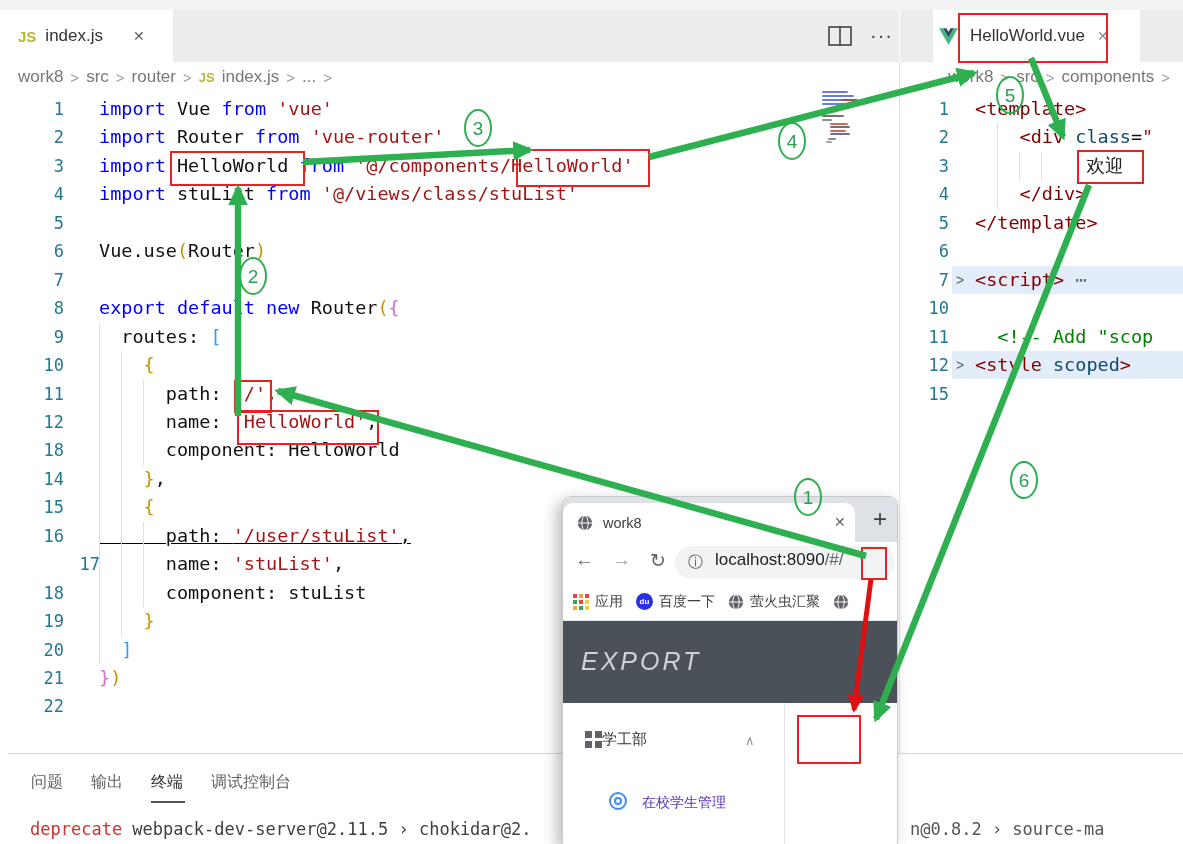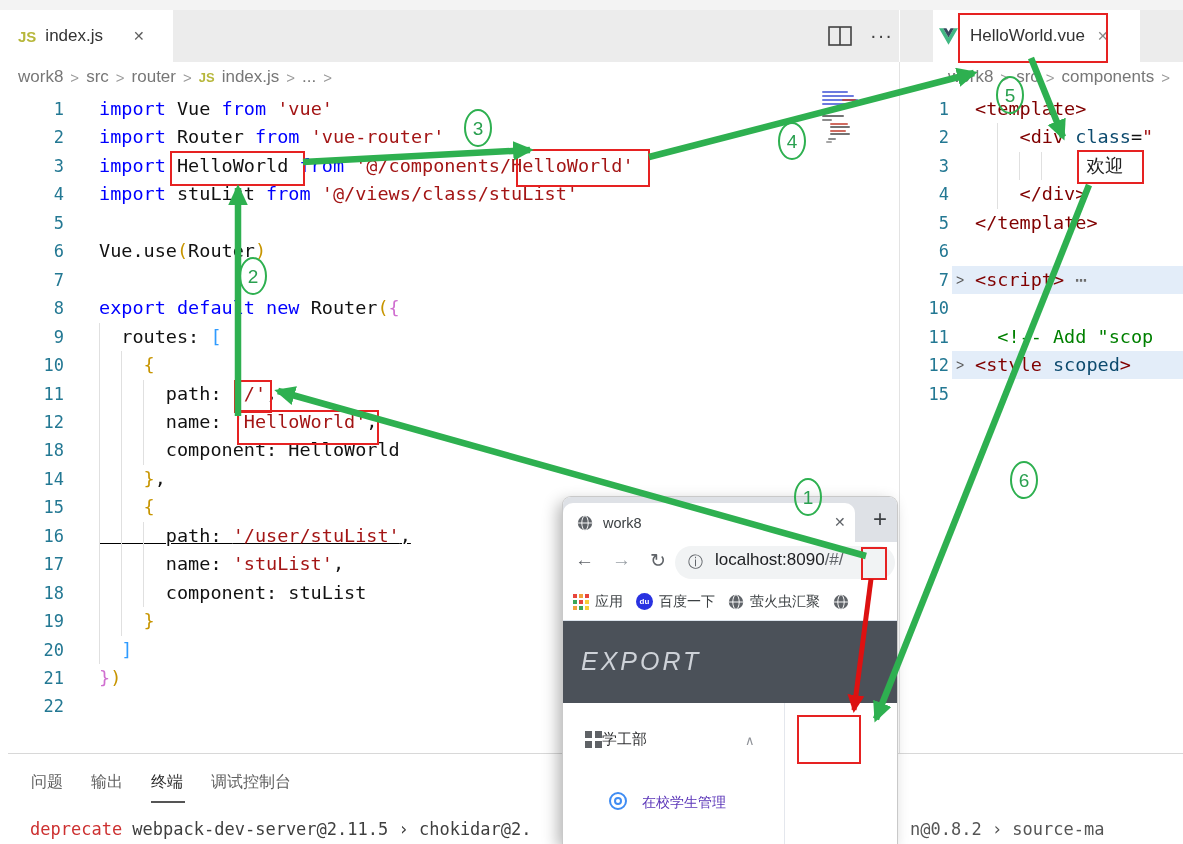--- a/index.html
+++ b/index.html
@@ -149,21 +149,21 @@
     <div class="lnum" style="left: 0px; top: 312.95px; width: 64px;">12</div>
     <div class="cl" style="left: 99px; top: 312.95px;"><span class="tok-id">      name: </span><span class="tok-str">'HelloWorld'</span><span class="tok-id">,</span></div>
     <div class="lnum" style="left: 0px; top: 341.4px; width: 64px;">18</div>
     <div class="cl" style="left: 99px; top: 341.4px;"><span class="tok-id">      component: HelloWorld</span></div>
     <div class="lnum" style="left: 0px; top: 369.85px; width: 64px;">14</div>
     <div class="cl" style="left: 99px; top: 369.85px;"><span class="tok-id">    </span><span class="tok-bg">}</span><span class="tok-id">,</span></div>
     <div class="lnum" style="left: 0px; top: 398.3px; width: 64px;">15</div>
     <div class="cl" style="left: 99px; top: 398.3px;"><span class="tok-id">    </span><span class="tok-bg">{</span></div>
     <div class="lnum" style="left: 0px; top: 426.75px; width: 64px;">16</div>
     <div class="cl" style="left: 99px; top: 426.75px; text-decoration: underline;"><span class="tok-id">      path: </span><span class="tok-str">'/user/stuList'</span><span class="tok-id">,</span></div>
-    <div class="lnum" style="left: 0px; top: 455.2px; width: 64px;">17</div>
+    <div class="lnum" style="left: 0px; top: 455.2px; width: 64px; padding-left: 36px;">17</div>
     <div class="cl" style="left: 99px; top: 455.2px;"><span class="tok-id">      name: </span><span class="tok-str">'stuList'</span><span class="tok-id">,</span></div>
     <div class="lnum" style="left: 0px; top: 483.65px; width: 64px;">18</div>
     <div class="cl" style="left: 99px; top: 483.65px;"><span class="tok-id">      component: stuList</span></div>
     <div class="lnum" style="left: 0px; top: 512.1px; width: 64px;">19</div>
     <div class="cl" style="left: 99px; top: 512.1px;"><span class="tok-id">    </span><span class="tok-bg">}</span></div>
     <div class="lnum" style="left: 0px; top: 540.55px; width: 64px;">20</div>
     <div class="cl" style="left: 99px; top: 540.55px;"><span class="tok-id">  </span><span class="tok-bb">]</span></div>
     <div class="lnum" style="left: 0px; top: 569px; width: 64px;">21</div>
     <div class="cl" style="left: 99px; top: 569px;"><span class="tok-bp">}</span><span class="tok-bg">)</span></div>
     <div class="lnum" style="left: 0px; top: 597.45px; width: 64px;">22</div>

